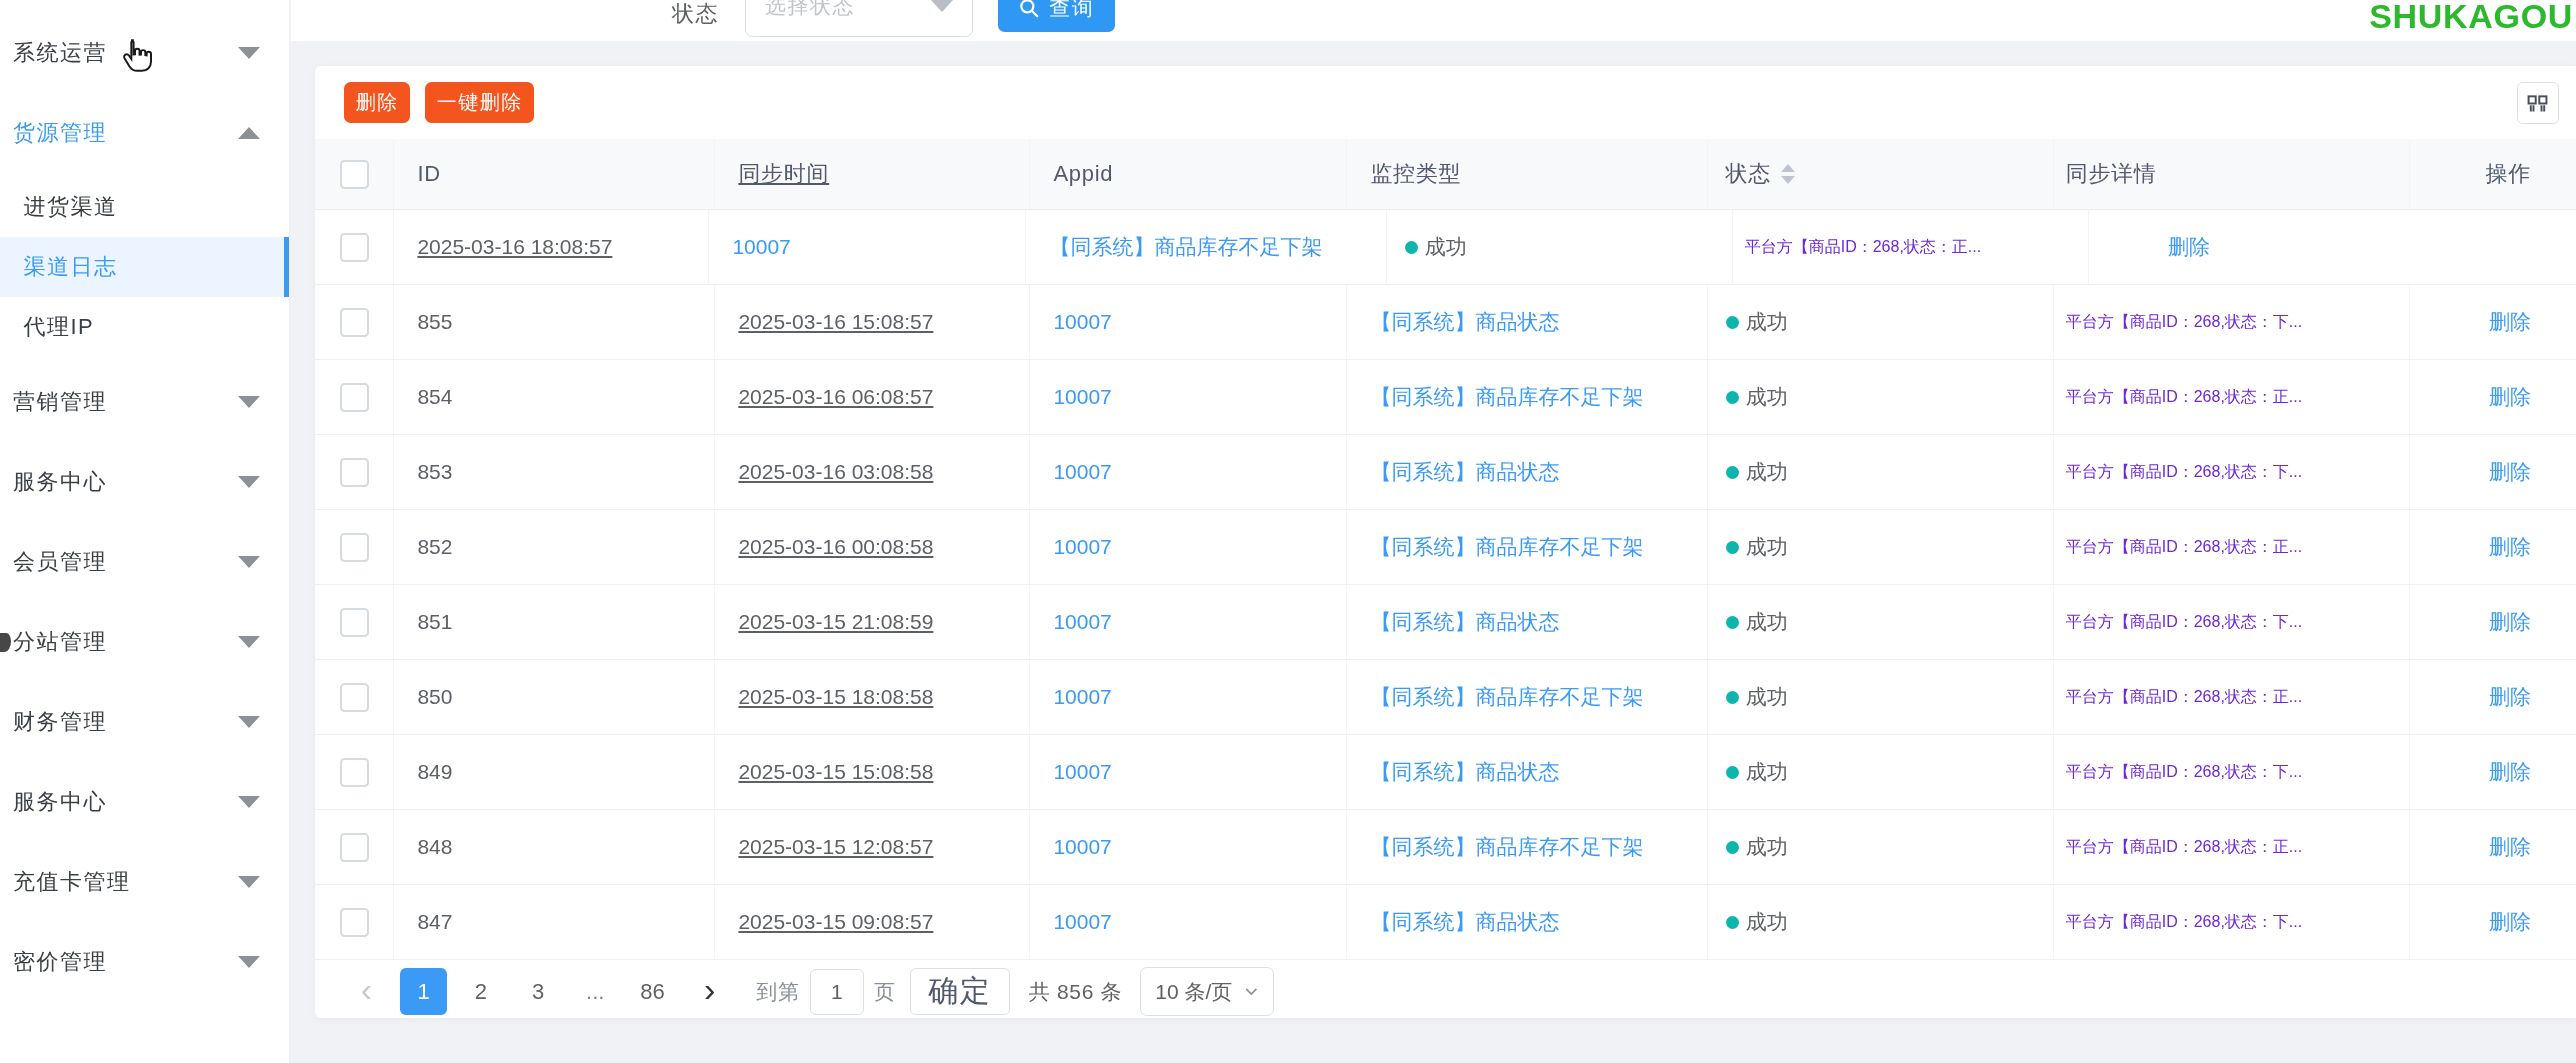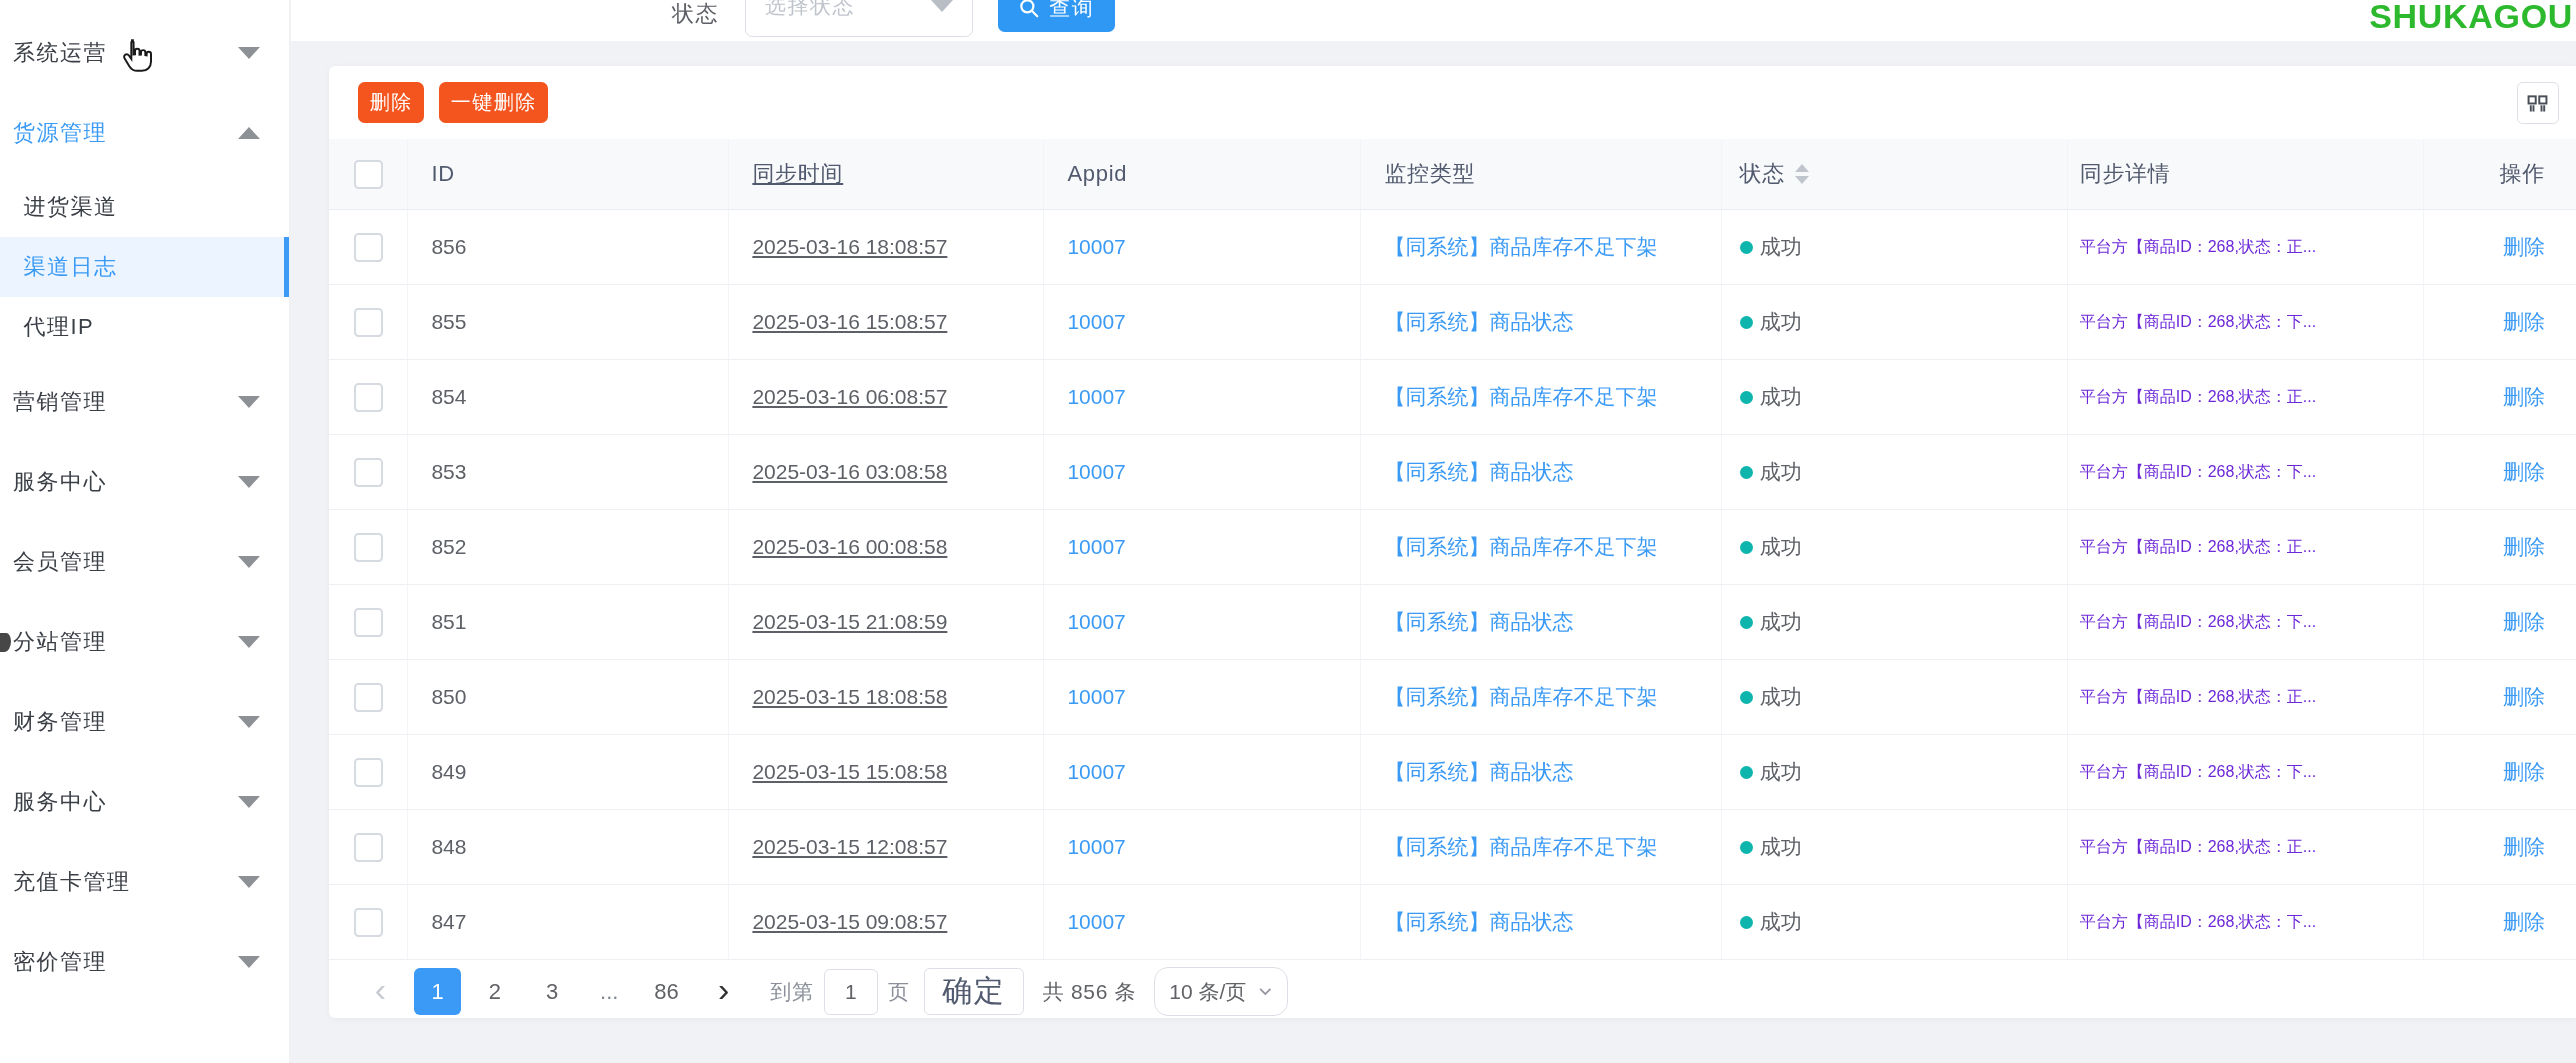--- a/index.html
+++ b/index.html
@@ -24,21 +24,21 @@
   .content{position:absolute;left:291px;top:0;right:0;bottom:0;background:#f0f2f5;}
   .topbar{position:relative;height:41px;background:#fff;overflow:visible;z-index:2;}
   .f-label{position:absolute;left:381px;top:-1.5px;font-size:22px;color:#5d6066;letter-spacing:1.5px;}
   .f-select{position:absolute;left:454px;top:-26px;width:228px;height:63px;background:#fff;border:1.5px solid #dcdfe6;border-radius:7.3px;display:flex;align-items:center;padding:0 19px;box-sizing:border-box;}
   .f-select .ph{font-size:21px;color:#c0c4cc;letter-spacing:1.5px;flex:1;}
   .sel-caret{width:0;height:0;border-left:11px solid transparent;border-right:11px solid transparent;border-top:12.4px solid #b9bdc5;}
   .btn-primary{position:absolute;left:707px;top:-16px;height:48px;padding:0 20.4px;background:#2f97f4;border:none;border-radius:6.6px;color:#fff;font-size:21px;letter-spacing:1.5px;display:flex;align-items:center;gap:8.8px;cursor:pointer;font-family:inherit;}
   .logo{position:absolute;right:2.9px;top:-2.9px;font-size:34px;font-weight:800;color:#2db92d;letter-spacing:0.7px;}
 
   
-  .card{position:absolute;left:38px;top:66px;right:0;height:952px;background:#fff;border-radius:5.8px 0 0 5.8px;box-shadow:0 1.5px 7.3px rgba(0,0,0,.04);}
+  .card{position:absolute;left:24px;top:66px;right:0;height:952px;background:#fff;border-radius:5.8px 0 0 5.8px;box-shadow:0 1.5px 7.3px rgba(0,0,0,.04);}
   .toolbar{position:relative;height:73px;display:flex;align-items:center;padding-left:29px;gap:14.6px;}
   .btn-danger{height:41px;padding:0 11.7px;background:#f4541d;border:none;border-radius:6.6px;color:#fff;font-size:20px;letter-spacing:1.5px;cursor:pointer;font-family:inherit;}
   .icon-btn{position:absolute;right:17.5px;top:16px;width:42px;height:42px;background:#fff;border:1.5px solid #dcdfe6;border-radius:5.8px;display:flex;align-items:center;justify-content:center;cursor:pointer;}
 
   
   .thead{display:flex;height:70px;background:#f8f9fb;border-bottom:1.5px solid #e9ecf1;}
   .trow{display:flex;height:74px;border-bottom:1.5px solid #eef0f4;background:#fff;}
   .cell{display:flex;align-items:center;box-sizing:border-box;padding-left:23.4px;border-right:1.5px solid #f3f4f7;overflow:hidden;white-space:nowrap;}
   .thead .cell{color:#515a6e;font-size:22px;letter-spacing:0.7px;}
   .col-check{width:79px;justify-content:center;padding-left:0;}
@@ -66,21 +66,21 @@
   .pg{min-width:47px;height:47px;display:flex;align-items:center;justify-content:center;font-size:22px;color:#606266;cursor:pointer;border-radius:5.8px;}
   .pg.active{background:#3a9af5;color:#fff;}
   .pg.dots{cursor:default;color:#808690;}
   .pg.prev{color:#c6cad1;font-size:34px;padding-bottom:4.4px;}
   .pg.next{color:#303133;font-size:34px;padding-bottom:4.4px;}
   .goto{margin-left:13px;color:#8a8f99;font-size:21px;letter-spacing:0.7px;}
   .pg-input{width:48px;height:42px;border:1.5px solid #dcdfe6;border-radius:5.8px;text-align:center;font-size:21px;color:#606266;font-family:inherit;background:#fff;}
   .page-word{font-size:21px;color:#8a8f99;}
   .btn-confirm{height:47px;padding:0 17.5px;background:#fff;border:1.5px solid #dcdfe6;border-radius:5.8px;font-size:30px;color:#515a6e;letter-spacing:1.5px;cursor:pointer;font-family:inherit;margin-left:4.4px;}
   .total{font-size:21px;color:#606266;margin-left:8.8px;letter-spacing:0.7px;}
-  .size-select{height:47px;border:1.5px solid #dcdfe6;border-radius:14px;display:flex;align-items:center;gap:11.7px;padding:0 14.6px;font-size:21px;color:#606266;cursor:pointer;margin-left:7.3px;background:#fff;}
+  .size-select{height:47px;border:1.5px solid #dcdfe6;border-radius:7px;display:flex;align-items:center;gap:11.7px;padding:0 14.6px;font-size:21px;color:#606266;cursor:pointer;margin-left:7.3px;background:#fff;}
 </style>
 </head>
 <body>
 
 <div class="root">
 
   <aside class="sidebar">
     <div class="s-menu">
         <div class="s-item">
           <span class="s-label">系统运营</span>
@@ -192,21 +192,20 @@
         </div>
         <div class="cell col-detail">同步详情</div>
         <div class="cell col-op">操作</div>
       </div>
 
       <div class="tbody">
           <div class="trow">
             <div class="cell col-check">
               <span class="checkbox"></span>
             </div>
-            <div class="cell col-id">856</div>
             <div class="cell col-time">2025-03-16 18:08:57</div>
             <div class="cell col-appid link">10007</div>
             <div class="cell col-type link">【同系统】商品库存不足下架</div>
             <div class="cell col-status">
               <span class="dot"></span>
               <span class="txt">成功</span>
             </div>
             <div class="cell col-detail link2">平台方【商品ID：268,状态：正...</div>
             <div class="cell col-op oplink">删除</div>
           </div>

